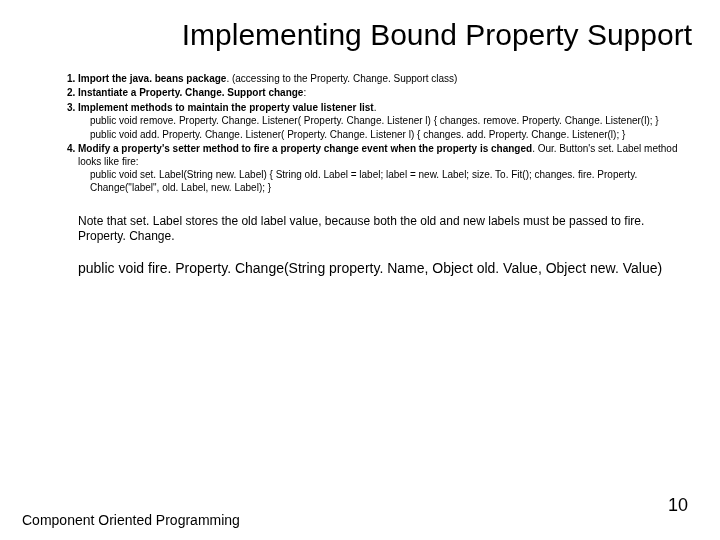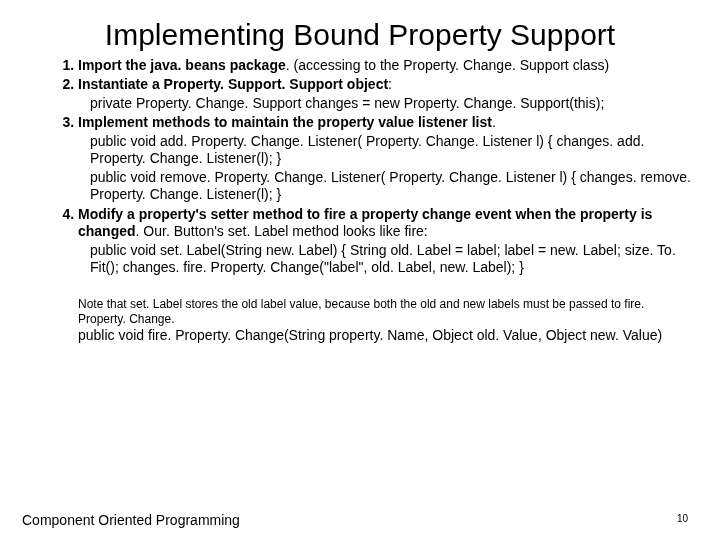--- a/index.html
+++ b/index.html
@@ -6,30 +6,30 @@
   body {
     width: 720px;
     height: 540px;
     background: #fff;
     font-family: Arial, Helvetica, sans-serif;
     color: #000;
     position: relative;
     padding: 18px 28px 0 28px;
   }
   .title {
-    text-align: center;
+    text-align: right;
     font-size: 30px;
     font-weight: normal;
     line-height: 1.15;
-    margin-bottom: 4px;
+    margin-bottom: 20px;
   }
   ol.main {
     list-style: decimal;
     padding-left: 50px;
-    font-size: 14px;
+    font-size: 10px;
     line-height: 1.25;
   }
   ol.main > li {
     margin-bottom: 2px;
     font-weight: bold;
   }
   ol.main > li .lead-bold { font-weight: bold; }
   ol.main > li .lead-rest { font-weight: normal; }
   ol.main > li .code {
     display: block;
@@ -44,52 +44,52 @@
     padding-left: 50px;
     padding-right: 10px;
     margin-top: 20px;
   }
   .sig {
     font-size: 14px;
     font-weight: normal;
     line-height: 1.25;
     padding-left: 50px;
     padding-right: 10px;
+    margin-top: 16px;
   }
   .footer-left {
     position: absolute;
     left: 22px;
     bottom: 12px;
     font-size: 14px;
   }
   .footer-right {
     position: absolute;
     right: 32px;
-    bottom: 16px;
-    font-size: 10px;
+    bottom: 24px;
+    font-size: 18px;
     text-align: center;
   }
 </style>
 </head>
 <body>
 
 <h1 class="title">Implementing Bound Property Support</h1>
 
 <ol class="main">
   <li>
     <span class="lead-bold">Import the java. beans package</span><span class="lead-rest">. (accessing to the Property. Change. Support class)</span>
   </li>
   <li>
-    <span class="lead-bold">Instantiate a Property. Support. Support object</span><span class="lead-rest">:</span>
-    <span class="code">private Property. Change. Support changes = new Property. Change. Support(this);</span>
+    <span class="lead-bold">Instantiate a Property. Change. Support change</span><span class="lead-rest">:</span>
   </li>
   <li>
     <span class="lead-bold">Implement methods to maintain the property value listener list</span><span class="lead-rest">.</span>
+    <span class="code">public void remove. Property. Change. Listener( Property. Change. Listener l) { changes. remove. Property. Change. Listener(l); }</span>
     <span class="code">public void add. Property. Change. Listener( Property. Change. Listener l) { changes. add. Property. Change. Listener(l); }</span>
-    <span class="code">public void remove. Property. Change. Listener( Property. Change. Listener l) { changes. remove. Property. Change. Listener(l); }</span>
   </li>
   <li>
     <span class="lead-bold">Modify a property's setter method to fire a property change event when the property is changed</span><span class="lead-rest">. Our. Button's set. Label method looks like fire:</span>
     <span class="code">public void set. Label(String new. Label) { String old. Label = label; label = new. Label; size. To. Fit(); changes. fire. Property. Change("label", old. Label, new. Label); }</span>
   </li>
 </ol>
 
 <div class="note">
   <span>Note that set. Label stores the old label value, because both the old and new labels must be passed to fire. Property. Change.</span>
 </div>

